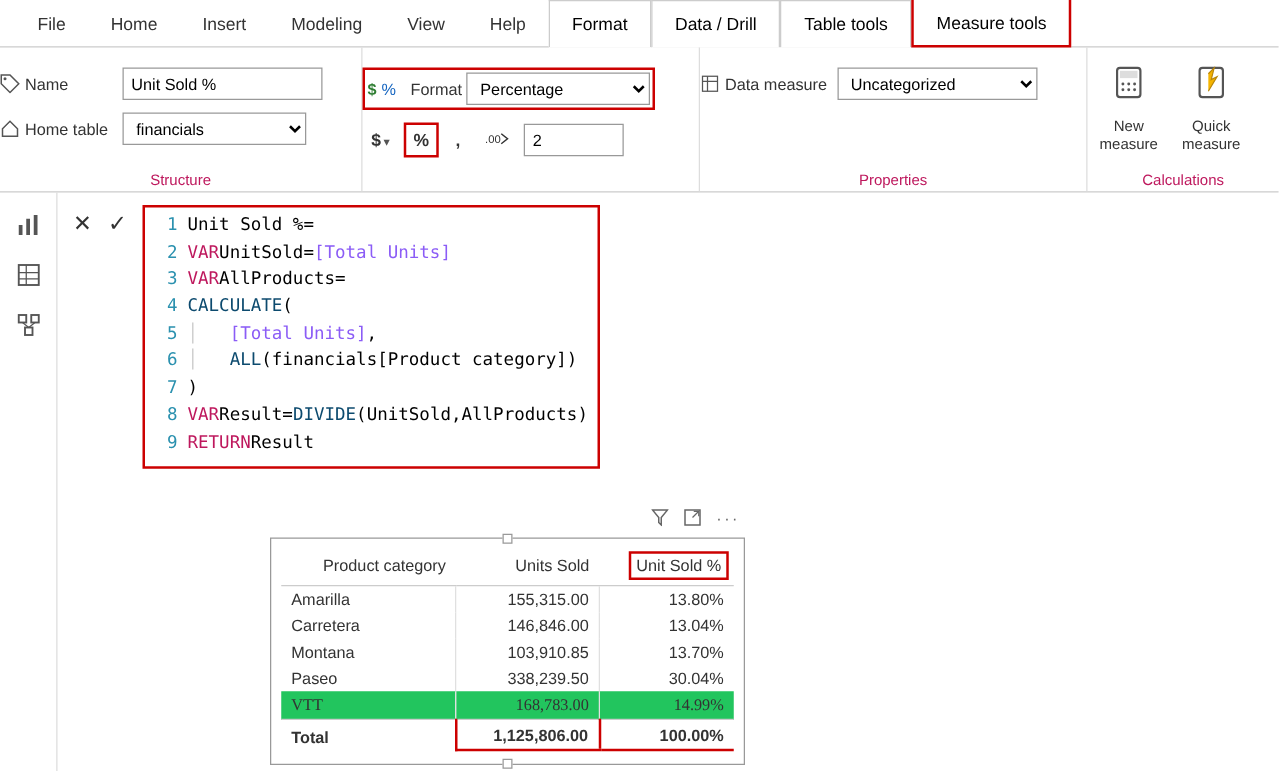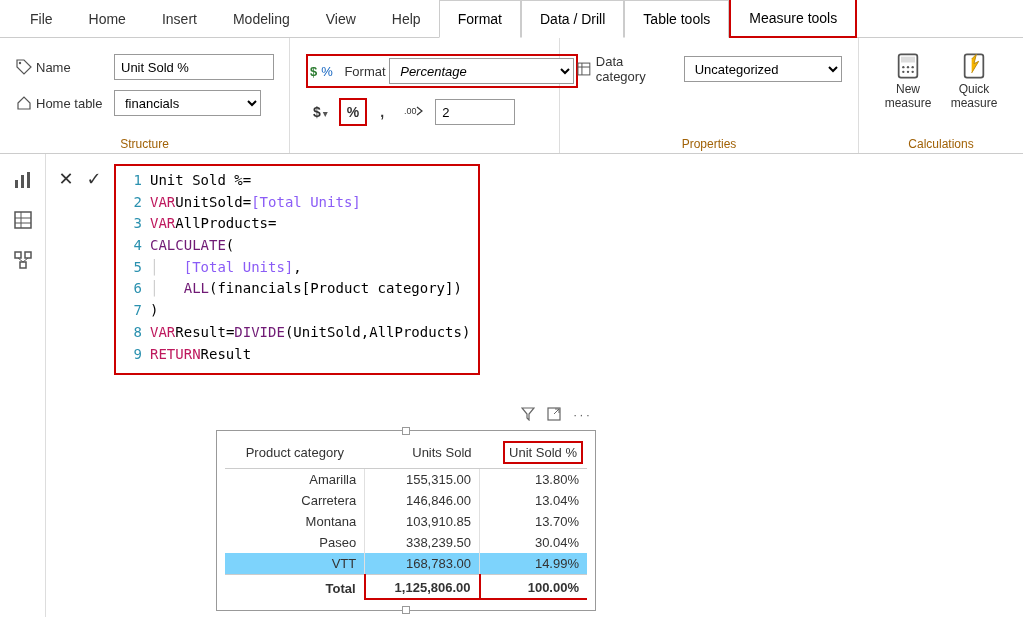--- a/index.html
+++ b/index.html
@@ -6,35 +6,35 @@
   body { font-family: "Segoe UI", sans-serif; font-size: 13px; color: #333; background: #fff; width: 1023px; }
   
   
   .ribbon-tabs { display: flex; border-bottom: 1px solid #ccc; height: 38px; align-items: flex-end; padding-left: 12px; }
   .ribbon-tab { padding: 10px 18px 10px; cursor: pointer; color: #333; font-size: 14px; }
   .ribbon-tab.active { background: #fff; border: 1px solid #ccc; border-bottom: 1px solid #fff; margin-bottom: -1px; color: #000; }
   .ribbon-tab.highlight { border: 2px solid #c00; }
   
   
   .ribbon-body { display: flex; border-bottom: 1px solid #ccc; height: 116px; }
-  .ribbon-group { border-right: 1px solid #ddd; padding: 8px 16px 2px; display: flex; flex-direction: column; justify-content: space-between; }
-  .group-label { text-align: center; color: #a16207; font-size: 12px; padding-top: 4px; }
+  .ribbon-group { border-right: 1px solid #ddd; padding: 8px 0 2px; display: flex; flex-direction: column; justify-content: space-between; }
+  .group-label { text-align: center; color: #be185d; font-size: 12px; padding-top: 4px; }
   .group-content { flex: 1; display: flex; flex-direction: column; gap: 10px; justify-content: flex-start; padding-top: 8px; }
   .field-row { display: flex; align-items: center; gap: 8px; }
   .field-label { display: flex; align-items: center; gap: 4px; min-width: 90px; color: #333; }
   input.text-input, select.text-input { border: 1px solid #999; padding: 3px 6px; height: 26px; font-size: 13px; background: #fff; }
-  .fmt-select { width: 185px; font-style: italic; }
+  .fmt-select { width: 147px; }
   .name-input { width: 160px; }
   .home-select { width: 147px; }
   .fmt-btns { display: flex; align-items: center; gap: 4px; }
   .fmt-btn { padding: 4px 6px; border: 1px solid transparent; cursor: pointer; font-size: 14px; min-width: 22px; text-align: center; }
   .fmt-btn.hl { border: 2px solid #c00; }
   .fmt-spin { width: 80px; height: 26px; border: 1px solid #999; padding: 2px 6px; font-size: 13px; }
   .calc-btns { display: flex; gap: 12px; padding: 6px 6px 0; }
-  .calc-btn { display: flex; flex-direction: column; align-items: center; gap: 2px; cursor: pointer; font-size: 12px; width: 54px; text-align: center; line-height: 1.2; }
+  .calc-btn { display: flex; flex-direction: column; align-items: center; gap: 14px; cursor: pointer; font-size: 12px; width: 54px; text-align: center; line-height: 1.2; }
   .calc-btn svg { width: 28px; height: 28px; }
   .datacat-select { width: 160px; }
   
   .hl-box { border: 2px solid #c00; padding: 2px; display: inline-flex; align-items: center; }
   
   
   .workspace { display: flex; }
   .side-rail { width: 46px; border-right: 1px solid #ddd; padding-top: 16px; display: flex; flex-direction: column; align-items: center; gap: 20px; }
   .side-rail .rail-icon { width: 20px; height: 20px; color: #555; }
   
@@ -42,39 +42,39 @@
   
   
   .formula-bar { display: flex; align-items: flex-start; gap: 10px; }
   .formula-actions { display: flex; gap: 8px; padding-top: 4px; }
   .formula-actions .act { font-size: 18px; cursor: pointer; width: 20px; text-align: center; }
   .formula-box { border: 2px solid #c00; padding: 4px 8px 8px; font-family: Consolas, monospace; font-size: 14px; line-height: 1.55; }
   .formula-line { display: flex; }
   .line-num { color: #2b91af; width: 18px; text-align: right; margin-right: 8px; }
   .kw { color: #be185d; }
   .measure { color: #8b5cf6; }
-  .func { color: #701a75; }
+  .func { color: #0c4a6e; }
   .ident { color: #000; }
   .plain { color: #000; }
   
   
   .visual-wrap { margin-top: 30px; margin-left: 160px; width: 380px; }
   .visual-toolbar { display: flex; justify-content: flex-end; gap: 12px; padding: 2px 4px 6px; color: #666; }
   .visual-toolbar span { cursor: pointer; }
   .visual { border: 1px solid #999; padding: 6px 8px 10px; position: relative; background: #fff; }
   .visual::before, .visual::after { content: ""; position: absolute; width: 6px; height: 6px; background: #fff; border: 1px solid #999; }
   .visual::before { top: -4px; left: 50%; transform: translateX(-50%); }
   .visual::after { bottom: -4px; left: 50%; transform: translateX(-50%); }
   .vtable { width: 100%; border-collapse: collapse; font-size: 13px; }
-  .vtable th { text-align: center; font-weight: normal; padding: 6px 8px; border-bottom: 1px solid #ccc; }
+  .vtable th { text-align: right; font-weight: normal; padding: 6px 8px; border-bottom: 1px solid #ccc; }
   .vtable th.num, .vtable td.num { text-align: right; }
-  .vtable td { padding: 3px 8px; border-right: 1px solid #e0e0e0; text-align: right; }
+  .vtable td { padding: 3px 8px; border-right: 1px solid #e0e0e0; }
   .vtable td:last-child { border-right: none; }
   .vtable tr.total td { font-weight: bold; border-top: 1px solid #ccc; padding-top: 5px; }
-  .vtable tr.shade td { background: #7dd3fc; }
+  .vtable tr.shade td { background: #22c55e; font-family: Liberation Serif, serif; }
   .hl-cell { border: 2px solid #c00; display: inline-block; padding: 2px 4px; margin: -2px -4px; }
   .hl-total-box { border: 2px solid #c00; }
   
   .chev { font-size: 10px; color: #555; margin-left: 2px; }
 </style>
 </head>
 <body>
 
 <div class="ribbon-tabs">
   <div class="ribbon-tab">File</div>
@@ -148,21 +148,21 @@
 
   <div class="ribbon-group" style="width:310px">
     <div class="group-content">
       <div class="field-row">
         <span class="field-label" style="min-width:auto">
           <svg width="16" height="16" viewBox="0 0 16 16">
               <rect x="2" y="2" width="12" height="12" fill="none" stroke="#555"></rect>
               <line x1="2" y1="6" x2="14" y2="6" stroke="#555"></line>
               <line x1="6" y1="2" x2="6" y2="14" stroke="#555"></line>
             </svg>
-          <span>Data category</span>
+          <span>Data measure</span>
         </span>
         <select class="text-input datacat-select">
           <option>Uncategorized</option>
         </select>
       </div>
     </div>
     <div class="group-label">Properties</div>
   </div>
 
   <div class="ribbon-group" style="border-right:none;flex:1">

